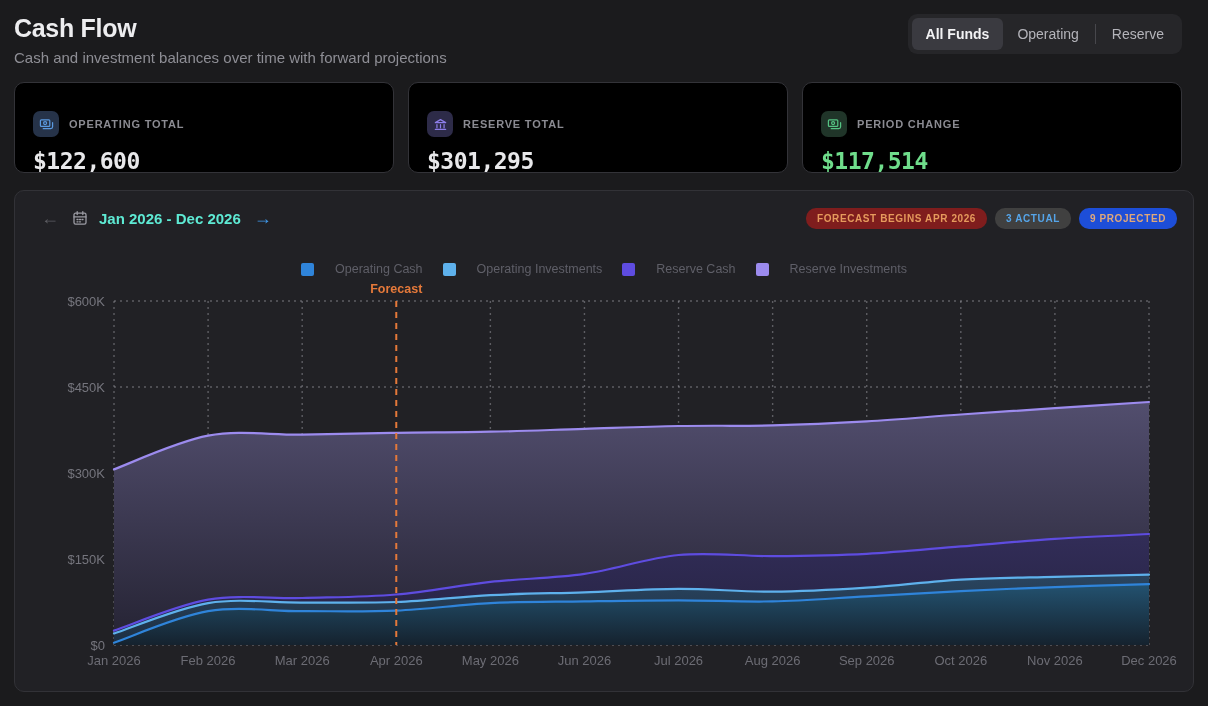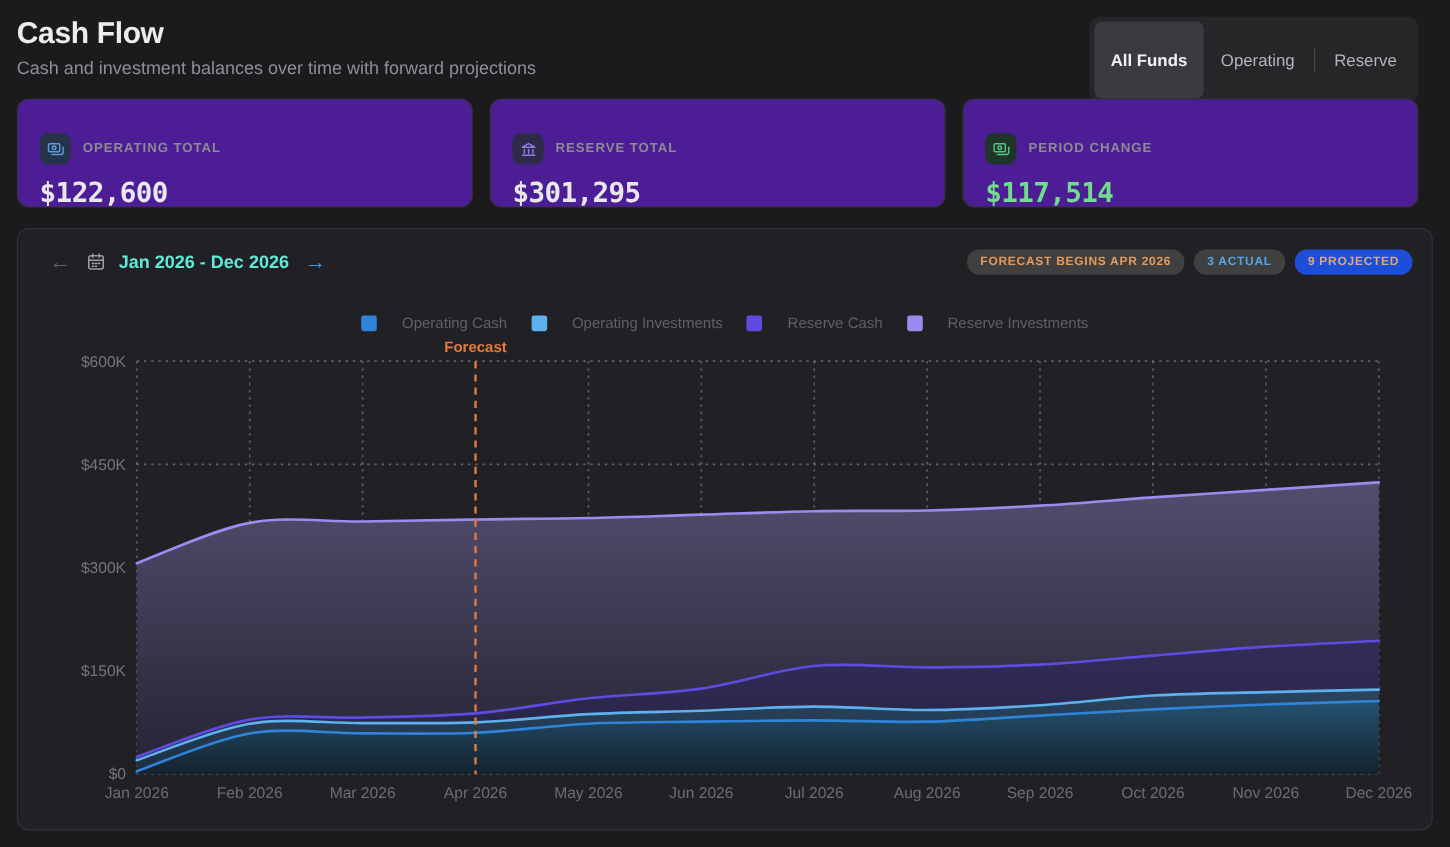--- a/index.html
+++ b/index.html
@@ -9,27 +9,27 @@
   .page { position:relative; width:1196px; height:706px; padding:14px; }
 
   
   .topbar { display:flex; justify-content:space-between; align-items:flex-start; height:66px; }
   .page-title { color:#ededef; font-size:25px; font-weight:bold; letter-spacing:-0.3px; }
   .page-subtitle { color:#8e8e95; font-size:15px; margin-top:6px; }
 
   .tab-group { display:flex; align-items:center; background:#262629; border-radius:9px;
                padding:4px; margin-top:0; }
   .tab { border:none; background:transparent; color:#b4b4ba; font-size:14px;
-         font-family:"Liberation Sans",sans-serif; padding:24px 14px; border-radius:6px; cursor:pointer; }
+         font-family:"Liberation Sans",sans-serif; padding:8px 14px; border-radius:6px; cursor:pointer; }
   .tab.active { background:#3a3a40; color:#f2f2f4; font-weight:bold; }
   .tab-divider { width:1px; height:20px; background:#47474c; margin:0 2px; }
 
   
   .cards { display:flex; gap:14px; margin-top:2px; }
-  .card { flex:1; background:#4c1d95; border:1px solid #333338; border-radius:10px;
+  .card { flex:1; background:#000000; border:1px solid #333338; border-radius:10px;
           padding:28px 18px; height:91px; }
   .card-head { display:flex; align-items:center; gap:10px; }
   .card-icon { width:26px; height:26px; border-radius:7px; display:flex;
                align-items:center; justify-content:center; }
   .tint-blue   { background:#263349; }
   .tint-purple { background:#2d2b48; }
   .tint-green  { background:#203529; }
   .card-label { color:#8b8b92; font-size:11px; font-weight:bold; letter-spacing:0.8px; }
   .card-value { margin-top:11px; color:#e8e8ea; font-size:23px; font-weight:bold;
                 font-family:"DejaVu Sans Mono", monospace; letter-spacing:-0.5px; }
@@ -138,21 +138,21 @@
             <path d="M2 6.9 h12 M5.2 1.6 v2.9 M10.8 1.6 v2.9"></path>
             <path d="M5 9.5 h1 M7.5 9.5 h1 M10 9.5 h1 M5 11.8 h1 M7.5 11.8 h1"></path>
           </svg>
         </span>
         <span class="date-range">Jan 2026 - Dec 2026</span>
         <button class="nav-arrow-btn">
           <span class="arrow-right-glyph" style="color: rgb(63, 151, 232);">→</span>
         </button>
       </div>
       <div class="nav-badges">
-        <span class="badge" style="color: rgb(229, 154, 92); background-color: #404040;">FORECAST BEGINS APR 2026</span>
+        <span class="badge" style="color: rgb(229, 154, 92); background-color: #7f1d1d;">FORECAST BEGINS APR 2026</span>
         <span class="badge" style="color: rgb(85, 164, 232); background-color: #404040;">3 ACTUAL</span>
         <span class="badge" style="color: rgb(223, 167, 122); background-color: #1d4ed8;">9 PROJECTED</span>
       </div>
     </div>
 
     <div class="chart-legend">
         <div class="legend-item">
           <span class="legend-swatch" style="background: rgb(47, 132, 218);"></span>
           <span class="legend-label">Operating Cash</span>
         </div>

